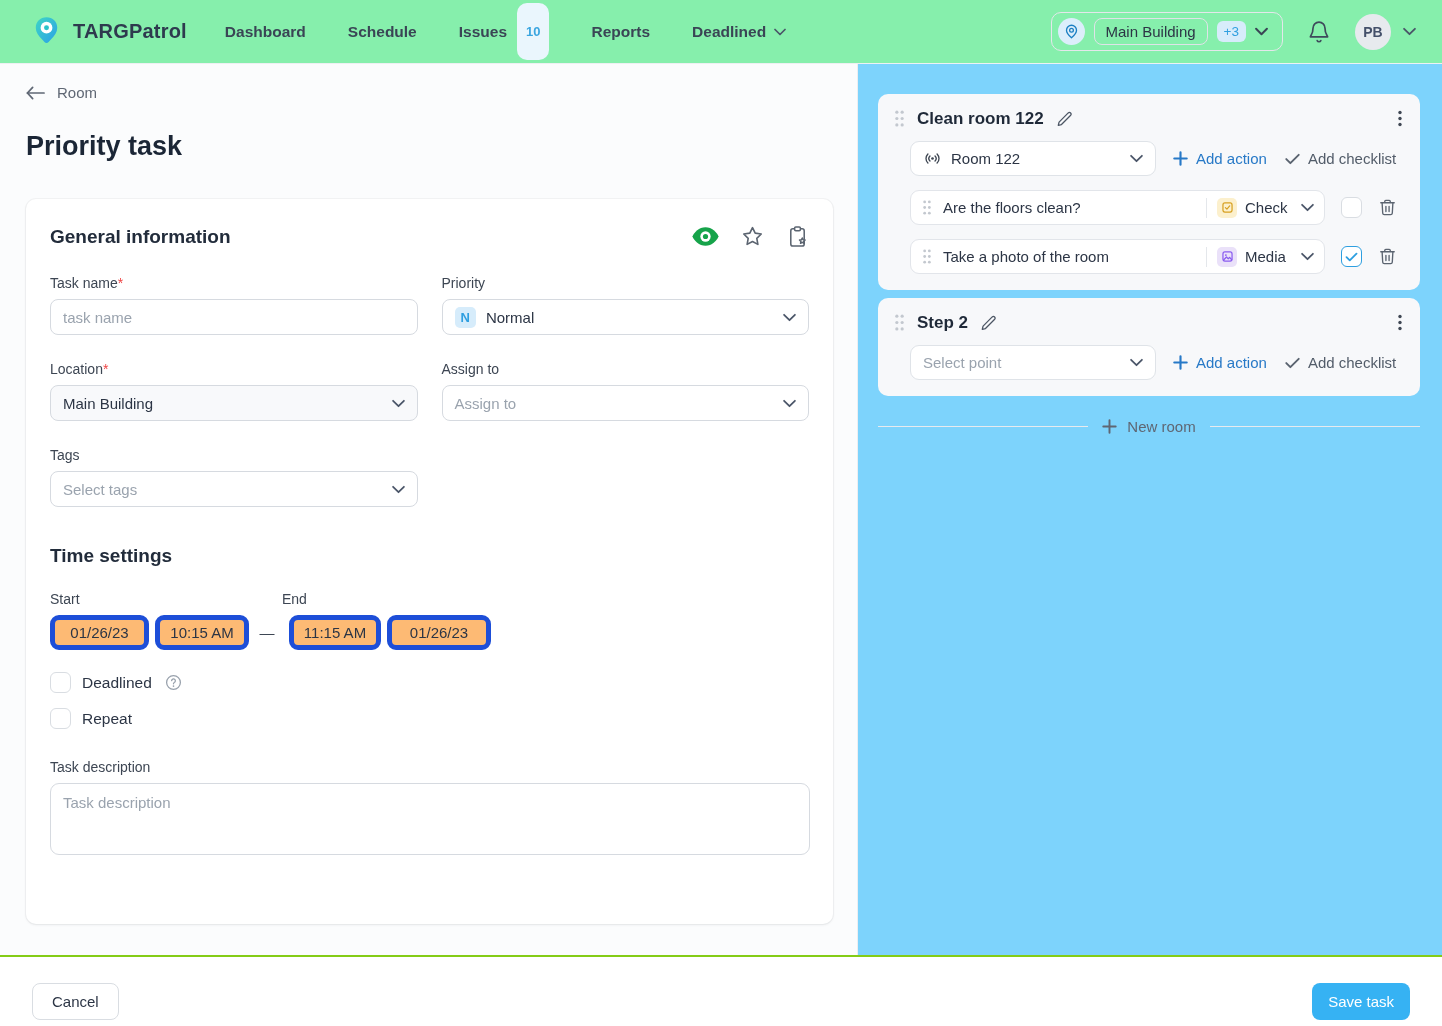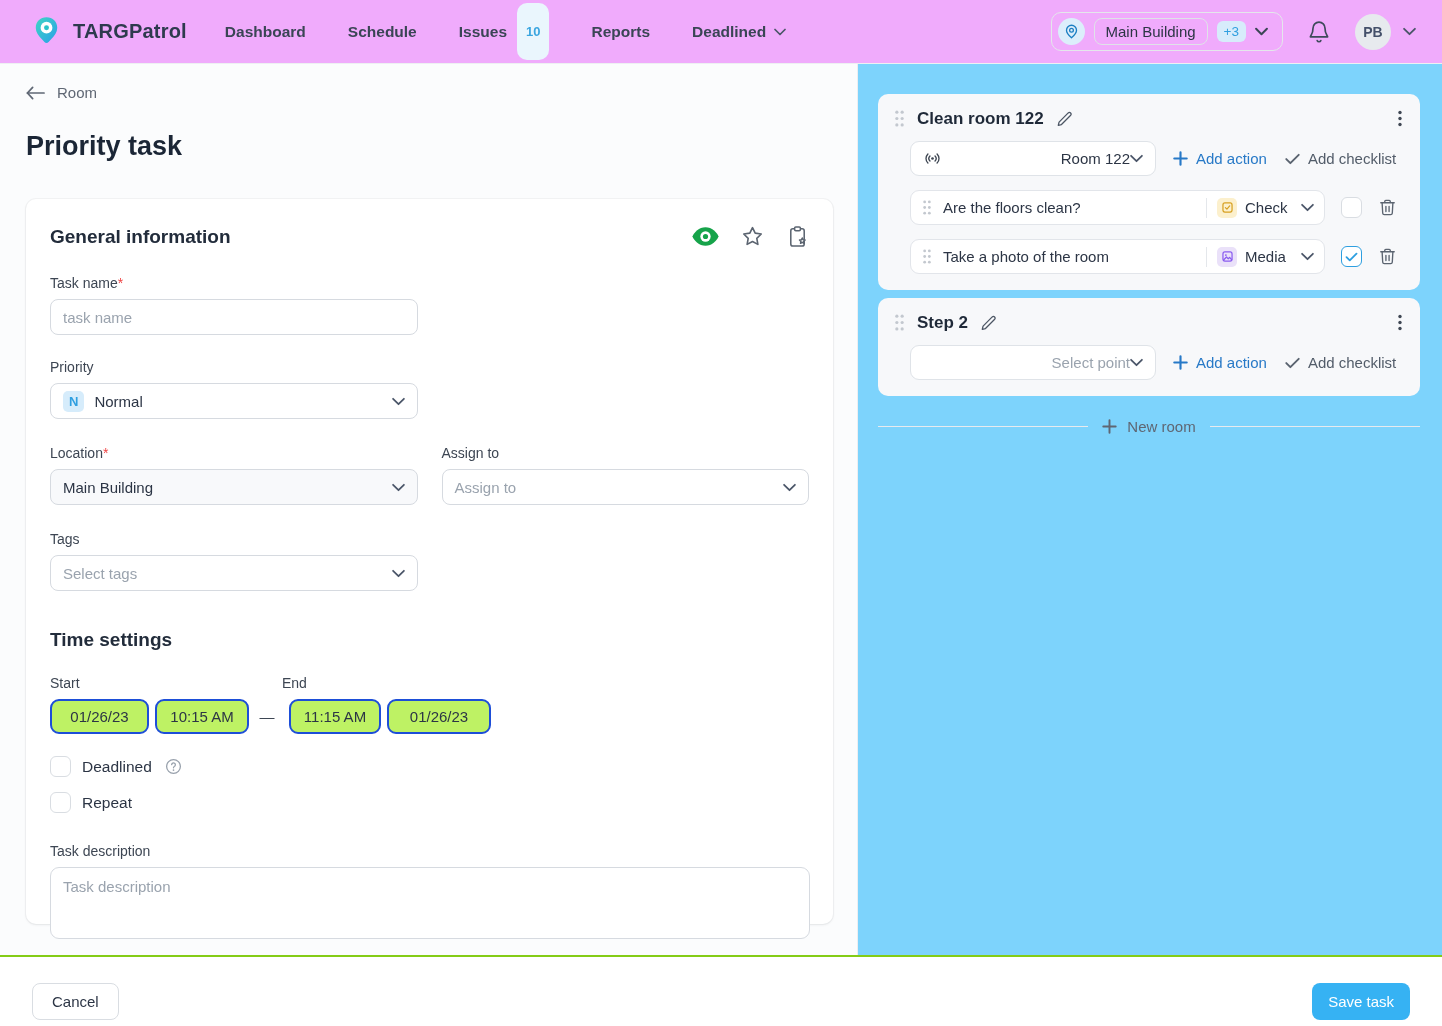--- a/index.html
+++ b/index.html
@@ -1,21 +1,21 @@
 <!DOCTYPE html>
 <html><head>
 <meta charset="utf-8">
 <style>
   * { margin:0; padding:0; box-sizing:border-box; }
   html,body { width:1442px; height:1026px; overflow:hidden; background:#fff;
     font-family:"Liberation Sans","DejaVu Sans",sans-serif; color:#26303f; }
 
   
   .topbar { height:64px; display:flex; align-items:center; padding:0 26px 0 30px;
-    border-bottom:1px solid #eef0f3; background:#f0abfc; }
+    border-bottom:1px solid #eef0f3; background:#86efac; }
   .brand { display:flex; align-items:center; gap:10px; }
   .brand-name { font-size:20px; font-weight:800; color:#2e3a4e; letter-spacing:.2px; }
   .nav { display:flex; align-items:center; gap:42px; margin-left:38px;font-weight:bold; }
   .nav-item { display:flex; align-items:center; font-size:15.5px; color:#3a4555; cursor:pointer; }
   .count-badge { margin-left:10px; background:#eaf6fd; color:#3ba6e0; font-size:13px;
     padding:21px 9px; border-radius:10px; }
   .nav-chevron { margin-left:8px; display:flex; }
   .top-right { margin-left:auto; display:flex; align-items:center; }
   .loc-pill { display:flex; align-items:center; gap:9px; border:1px solid #e4e7eb;
     border-radius:10px; padding:5px 14px 5px 6px; cursor:pointer; }
@@ -40,43 +40,43 @@
     font-size:15px; cursor:pointer; width:max-content; }
   .page-title { margin-top:30px; font-size:27px; font-weight:700; color:#1b2636; }
   .card { margin-top:37px; background:#fff; border-radius:10px; height:725px; padding:26px 24px;
     box-shadow:0 1px 3px rgba(16,24,40,.07), 0 0 0 1px rgba(16,24,40,.035); }
   .card-head { display:flex; align-items:center; }
   .card-title { font-size:19px; font-weight:700; color:#222c3b; }
   .card-icons { margin-left:auto; display:flex; align-items:center; gap:22px; }
   .icon-btn { display:flex; cursor:pointer; }
 
   .form-row { display:flex; gap:24px; margin-top:26px; }
-  .form-row.first { margin-top:27px;flex-direction:column; }
+  .form-row.first { margin-top:27px; }
   .field { width:368px; }
   .field-label { font-size:14px; color:#3d4653; margin-bottom:8px; }
   .req { color:#ef4444; }
   .text-input { width:100%; height:36px; border:1px solid #d6dae0; border-radius:8px;
     padding:0 12px; font-size:15px; color:#2c3545; background:#fff; outline:none;
     font-family:inherit; }
   .text-input::placeholder { color:#9aa3ae; }
   .select { height:36px; border:1px solid #d6dae0; border-radius:8px; background:#fff;
     display:flex; align-items:center; padding:0 12px; font-size:15px; color:#2c3545;
     cursor:pointer; }
   .select .grow { flex:1; }
   .select.subtle { background:#f8f9fb; }
   .placeholder { color:#9aa3ae; }
   .pri-badge { background:#d6ecfb; color:#2f9fe0; font-size:13px; font-weight:600;
     border-radius:5px; padding:3px 6px; margin-right:10px; }
 
   .section-title { margin-top:38px; font-size:19px; font-weight:700; color:#222c3b; }
   .time-labels { display:flex; margin-top:24px; font-size:14px; color:#3d4653; }
   .time-labels .start-lab { width:232px; }
   .time-row { display:flex; align-items:center; margin-top:8px; gap:6px; }
-  .time-input { height:35px; border:2px solid #1d4ed8; border-radius:9px; text-align:center;
-    font-size:15px; color:#2c3545; background:#bef264; font-family:inherit; outline:none; }
+  .time-input { height:35px; border:5px solid #1d4ed8; border-radius:9px; text-align:center;
+    font-size:15px; color:#2c3545; background:#fdba74; font-family:inherit; outline:none; }
   .w-date1 { width:99px; } .w-time1 { width:94px; } .w-time2 { width:92px; margin-left:4px; } .w-date2 { width:104px; }
   .dash { color:#3d4653; width:24px; text-align:center; font-size:15px; }
 
   .check-row { display:flex; align-items:center; gap:11px; margin-top:22px; }
   .check-row + .check-row { margin-top:15px; }
   .checkbox { width:21px; height:21px; border:1px solid #d9dde2; border-radius:6px;
     background:#fff; cursor:pointer; flex:none; }
   .check-label { font-size:15.5px; color:#2c3545; }
   .help { display:flex; margin-left:2px; cursor:pointer; }
 
@@ -90,21 +90,21 @@
   .step-card { background:#f7f8fa; border-radius:10px; padding:14px 16px 16px; margin-bottom:8px; }
   .step-head { display:flex; align-items:center; }
   .drag { display:flex; flex:none; }
   .step-title { margin-left:12px; font-size:17px; font-weight:700; color:#1f2938; }
   .pencil { margin-left:12px; display:flex; cursor:pointer; }
   .kebab { margin-left:auto; display:flex; cursor:pointer; padding:2px; }
   .step-controls { display:flex; align-items:center; margin:12px 0 0 16px; }
   .point-select { width:246px; height:35px; background:#fff; border:1px solid #dfe3e8;
     border-radius:9px; display:flex; align-items:center; padding:0 12px; font-size:15px;
     color:#2c3545; cursor:pointer; }
-  .point-select .grow { flex:1;text-align:right; }
+  .point-select .grow { flex:1; }
   .point-icon { display:flex; margin-right:9px; }
   .link-btn { display:flex; align-items:center; gap:8px; font-size:15px; cursor:pointer; }
   .add-action { color:#2779c7; margin-left:17px; font-weight:500; }
   .add-checklist { color:#525c69; margin-left:18px; }
   .item-row { display:flex; align-items:center; margin:14px 0 0 16px; }
   .item-box { width:415px; height:35px; background:#fff; border:1px solid #e2e5ea;
     border-radius:9px; display:flex; align-items:center; padding:0 10px 0 11px; }
   .item-text { margin-left:11px; font-size:15px; color:#2c3545; flex:1; }
   .item-sep { width:1px; height:20px; background:#e4e7eb; margin-right:10px; }
   .type-badge { width:20px; height:20px; border-radius:5px; display:flex; align-items:center;

